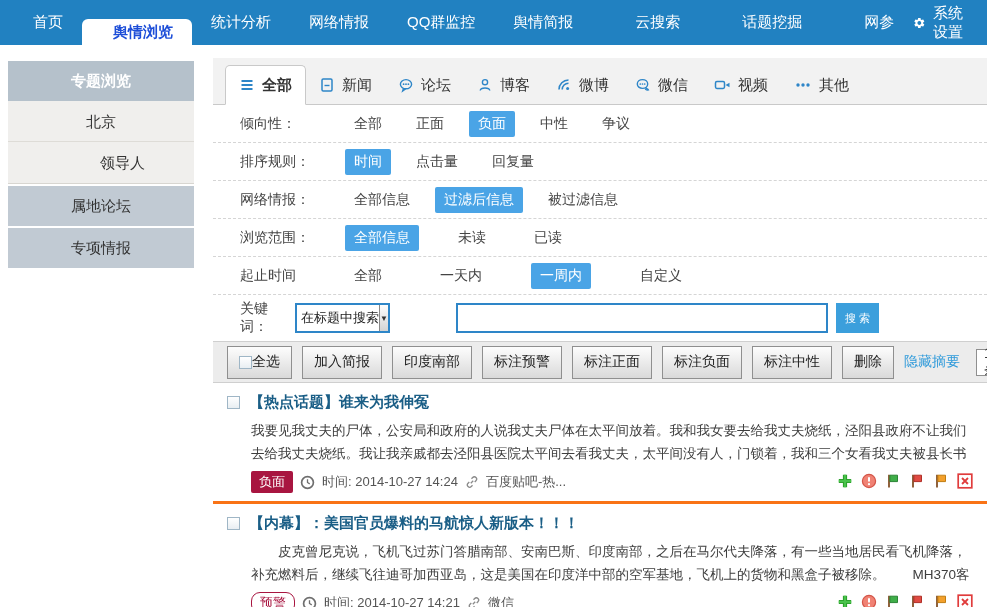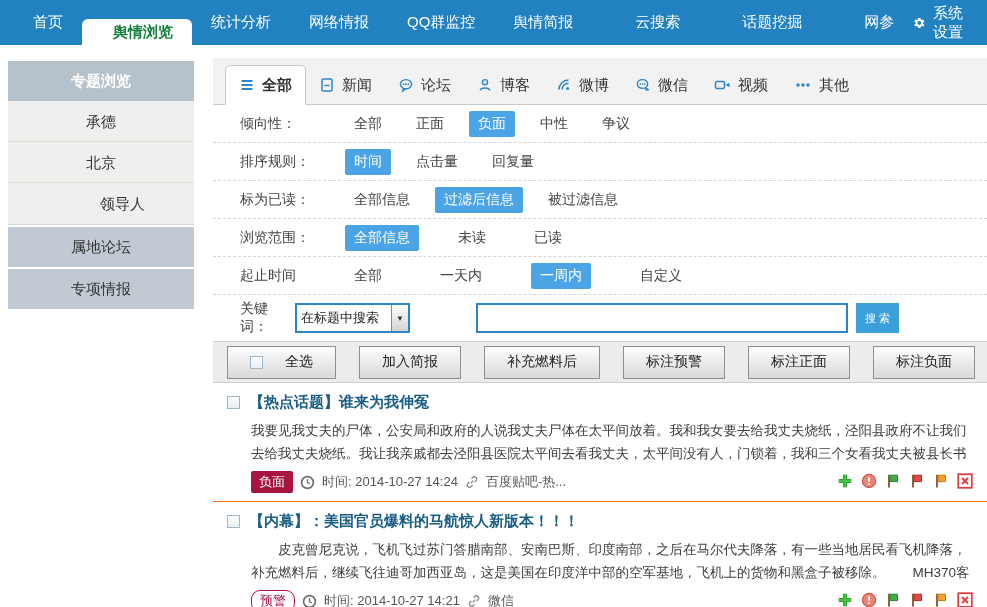--- a/index.html
+++ b/index.html
@@ -6,21 +6,21 @@
   html,body { width:987px; height:607px; }
   body {
     font-family:"Liberation Sans","DejaVu Sans",sans-serif;
     background:#fff; overflow:hidden; position:relative; color:#333;
   }
   
   .topnav { position:absolute; top:0; left:0; width:987px; height:45px;
     background:#2181c1; display:flex; align-items:stretch; color:#fff; font-size:15px; }
   .nav-left { display:flex; margin-left:14px; }
   .nav-item { display:flex; align-items:center; padding:0 19px; cursor:pointer; white-space:nowrap; }
-  .nav-item.active { background:#fff; color:#15803d; font-weight:bold;
+  .nav-item.active { background:#fff; color:#1d4ed8; font-weight:bold;
     border-radius:6px 6px 0 0; margin-top:19px;padding-left:31px; }
   .nav-item.spaced { margin-left:24px; }
   .nav-right { margin-left:auto; display:flex; align-items:center; gap:7px; padding-right:16px; }
   .nav-right .gear { width:20px; height:20px; display:block; }
   
   .sidebar { position:absolute; left:8px; top:61px; width:186px; font-size:15px;border-radius:23px; }
   .side-header { height:40px; line-height:40px; text-align:center;
     background:#b5c1cb; color:#fff; font-weight:bold; }
   .side-topics { background:#f0efed; border-bottom:1px solid #d8d6d1; }
   .side-topic { height:41px; line-height:41px; text-align:center; color:#333;
@@ -41,46 +41,46 @@
   
   .frow { display:flex; align-items:center; height:38px;
     border-bottom:1px dashed #d5d5d5; font-size:14px; color:#444;font-family:Liberation Serif, serif; }
   .flabel { width:132px; padding-left:27px; flex:none; }
   .fopt { padding:4px 9px; margin-right:16px; border-radius:2px; cursor:pointer; color:#444; white-space:nowrap; }
   .fopt.sel { background:#4aa4e6; color:#fff; }
   .gap-md .fopt { margin-right:30px; }
   .gap-lg .fopt { margin-right:40px; }
   .krow { display:flex; align-items:center; height:46px; font-size:14px; color:#444; }
   .klabel { width:82px; padding-left:27px; flex:none; }
-  .kselect { width:115px; height:30px; border:2px solid #2e86c8; display:flex;
+  .kselect { width:95px; height:30px; border:2px solid #2e86c8; display:flex;
     align-items:stretch; background:#fff; cursor:pointer; }
   .kselect .txt { flex:1; font-size:13px; color:#222; display:flex; align-items:center; padding-left:4px; white-space:nowrap; }
   .kselect .arrow { width:17px; background:linear-gradient(#fefefe,#d4d4d4);
     border-left:1px solid #888; display:flex; align-items:center; justify-content:center;
     font-size:8px; color:#333; }
   .kinput { width:372px; height:30px; border:2px solid #2e86c8; margin-left:66px;
     font-size:14px; padding:0 6px; outline:none; }
   .kbtn { margin-left:8px; height:30px; padding:0 9px; background:#3b9fdc; color:#fff;
     border:none; font-size:11px; cursor:pointer; font-family:inherit; white-space:nowrap; }
   
   .toolbar { height:42px; background:#ececec; border-top:1px solid #cfcfcf;
     border-bottom:1px solid #cfcfcf; display:flex; align-items:center; padding:0 12px 0 14px; }
   .tbtn { background:linear-gradient(#fdfdfd,#d9d9d9); border:1px solid #8f8f8f;
-    height:33px; padding:0 22px; font-size:14px; color:#222; margin-right:23px;
-    display:flex; align-items:center; gap:22px; cursor:pointer; font-family:inherit; white-space:nowrap; }
+    height:33px; padding:0 11px; font-size:14px; color:#222; margin-right:10px;
+    display:flex; align-items:center; gap:0; cursor:pointer; font-family:inherit; white-space:nowrap; }
   .hide-link { margin-left:auto; color:#2f9ada; font-size:14px; cursor:pointer; white-space:nowrap; }
   .psize { margin-left:16px; width:64px; height:27px; border:1px solid #8f8f8f;
     background:#fff; display:flex; align-items:stretch; cursor:pointer; }
   .psize .txt { flex:1; font-size:14px; display:flex; align-items:center; padding-left:7px;border-radius:10px; }
   .psize .arrow { width:19px; background:linear-gradient(#f8f8f8,#cfcfcf);
     border-left:1px solid #8f8f8f; display:flex; align-items:center; justify-content:center; font-size:8px; }
   .cb { width:13px; height:13px; border:1px solid #9fb6c6;
     background:linear-gradient(#ffffff,#e8eef2); display:inline-block; flex:none; cursor:pointer; }
   
-  .litem { padding:10px 12px 8px 14px; border-bottom:1px solid #f97316; position:relative; }
+  .litem { padding:10px 12px 8px 14px; border-bottom:3px solid #f97316; position:relative; }
   .lhead { display:flex; align-items:center; gap:9px; }
   .ltitle { font-size:15px; font-weight:bold; color:#1a5e86; cursor:pointer; }
   .lbody { margin:7px 0 6px 24px; font-size:13.5px; line-height:23px; color:#3d3d3d;
     max-height:46px; overflow:hidden; }
   .lmeta { display:flex; align-items:center; gap:7px; margin-left:24px;
     font-size:13px; color:#555; height:22px; }
   .tag-solid { background:#a81540; color:#fff; padding:2px 8px; border-radius:2px; font-size:13px; white-space:nowrap; }
   .tag-outline { border:1px solid #a81540; color:#a81540; padding:1px 8px;
     border-radius:9px; font-size:13px; background:#fff; white-space:nowrap; }
   .actions { position:absolute; right:14px; bottom:12px; display:flex; gap:8px; align-items:center; }
@@ -124,21 +124,20 @@
     <svg class="gear" viewBox="0 0 24 24">
         <path fill="#fff" d="M19.14,12.94c0.04-0.3,0.06-0.61,0.06-0.94c0-0.32-0.02-0.64-0.07-0.94l2.03-1.58c0.18-0.14,0.23-0.41,0.12-0.61l-1.92-3.32c-0.12-0.22-0.37-0.29-0.59-0.22l-2.39,0.96c-0.5-0.38-1.03-0.7-1.62-0.94L14.4,2.81c-0.04-0.24-0.24-0.41-0.48-0.41h-3.84c-0.24,0-0.43,0.17-0.47,0.41L9.25,5.35C8.66,5.59,8.12,5.92,7.63,6.29L5.24,5.33c-0.22-0.08-0.47,0-0.59,0.22L2.74,8.87C2.62,9.08,2.66,9.34,2.86,9.48l2.03,1.58C4.84,11.36,4.8,11.69,4.8,12s0.02,0.64,0.07,0.94l-2.03,1.58c-0.18,0.14-0.23,0.41-0.12,0.61l1.92,3.32c0.12,0.22,0.37,0.29,0.59,0.22l2.39-0.96c0.5,0.38,1.03,0.7,1.62,0.94l0.36,2.54c0.05,0.24,0.24,0.41,0.48,0.41h3.84c0.24,0,0.44-0.17,0.47-0.41l0.36-2.54c0.59-0.24,1.13-0.56,1.62-0.94l2.39,0.96c0.22,0.08,0.47,0,0.59-0.22l1.92-3.32c0.12-0.22,0.07-0.47-0.12-0.61L19.14,12.94z M12,15.6c-1.98,0-3.6-1.62-3.6-3.6s1.62-3.6,3.6-3.6s3.6,1.62,3.6,3.6S13.98,15.6,12,15.6z"></path>
       </svg>
     <span>系统设置</span>
   </div>
 </div>
 
 <div class="sidebar">
   <div class="side-header">专题浏览</div>
   <div class="side-topics">
-    <div class="side-topic">承德</div>
     <div class="side-topic">北京</div>
     <div class="side-topic">领导人</div>
   </div>
   <div class="side-section">属地论坛</div>
   <div class="side-section">专项情报</div>
 </div>
 
 <div class="main">
 
   <div class="tabstrip">
@@ -216,21 +215,21 @@
       <span class="fopt">中性</span>
       <span class="fopt">争议</span>
     </div>
     <div class="frow">
       <span class="flabel">排序规则：</span>
       <span class="fopt sel">时间</span>
       <span class="fopt">点击量</span>
       <span class="fopt">回复量</span>
     </div>
     <div class="frow">
-      <span class="flabel">标为已读：</span>
+      <span class="flabel">网络情报：</span>
       <span class="fopt">全部信息</span>
       <span class="fopt sel">过滤后信息</span>
       <span class="fopt">被过滤信息</span>
     </div>
     <div class="frow gap-md">
       <span class="flabel">浏览范围：</span>
       <span class="fopt sel">全部信息</span>
       <span class="fopt">未读</span>
       <span class="fopt">已读</span>
     </div>
@@ -251,21 +250,21 @@
       <button class="kbtn">搜 索</button>
     </div>
   </div>
 
   <div class="toolbar">
     <button class="tbtn">
       <span class="cb"></span>
       <span>全选</span>
     </button>
     <button class="tbtn">加入简报</button>
-    <button class="tbtn">补充燃料后</button>
+    <button class="tbtn">印度南部</button>
     <button class="tbtn">标注预警</button>
     <button class="tbtn">标注正面</button>
     <button class="tbtn">标注负面</button>
     <button class="tbtn">标注中性</button>
     <button class="tbtn">删除</button>
     <span class="hide-link">隐藏摘要</span>
     <div class="psize">
       <span class="txt">10条</span>
       <span class="arrow">▼</span>
     </div>

